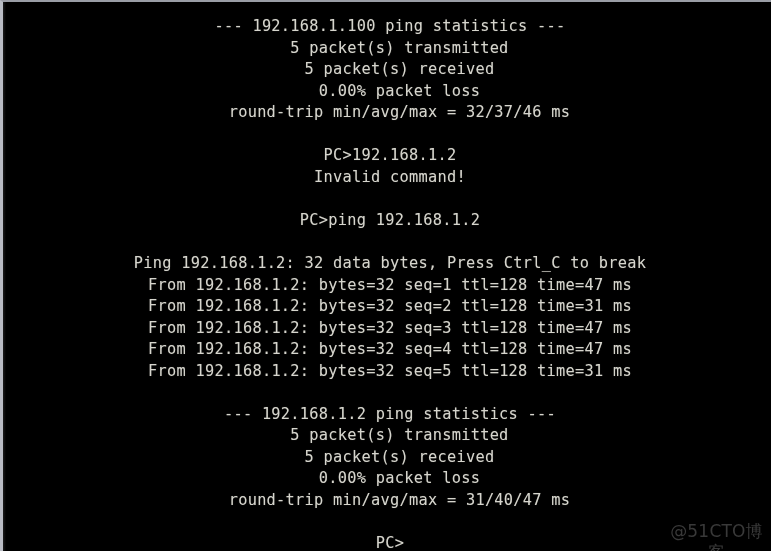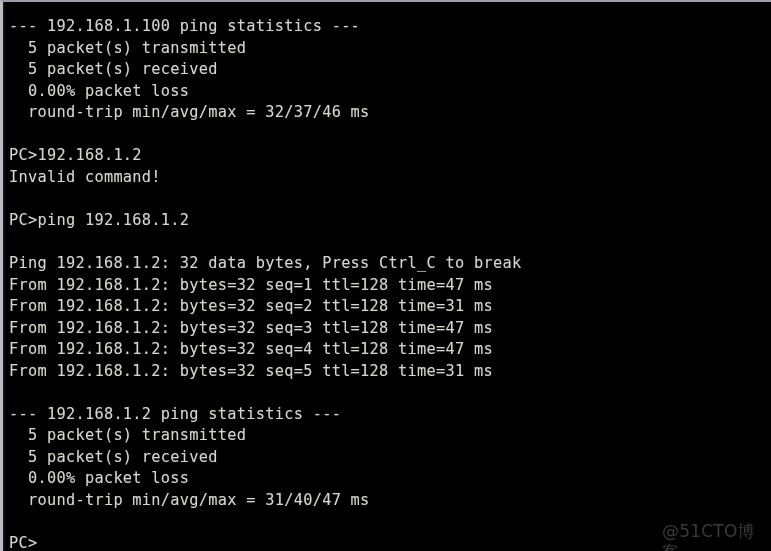--- a/index.html
+++ b/index.html
@@ -16,20 +16,21 @@
 
   #terminal {
     position: relative;
     width: 771px;
     height: 551px;
     background: #000000;
     box-sizing: border-box;
     border-left: 3px solid #b9bcc4;
     border-top: 2px solid #9a9da5;
     overflow: hidden;
+    text-align: center;
   }
 
   
   #left-edge-shadow {
     position: absolute;
     left: 0;
     top: 0;
     width: 3px;
     height: 551px;
     background: linear-gradient(to right, #1c1c1c, #000000);

